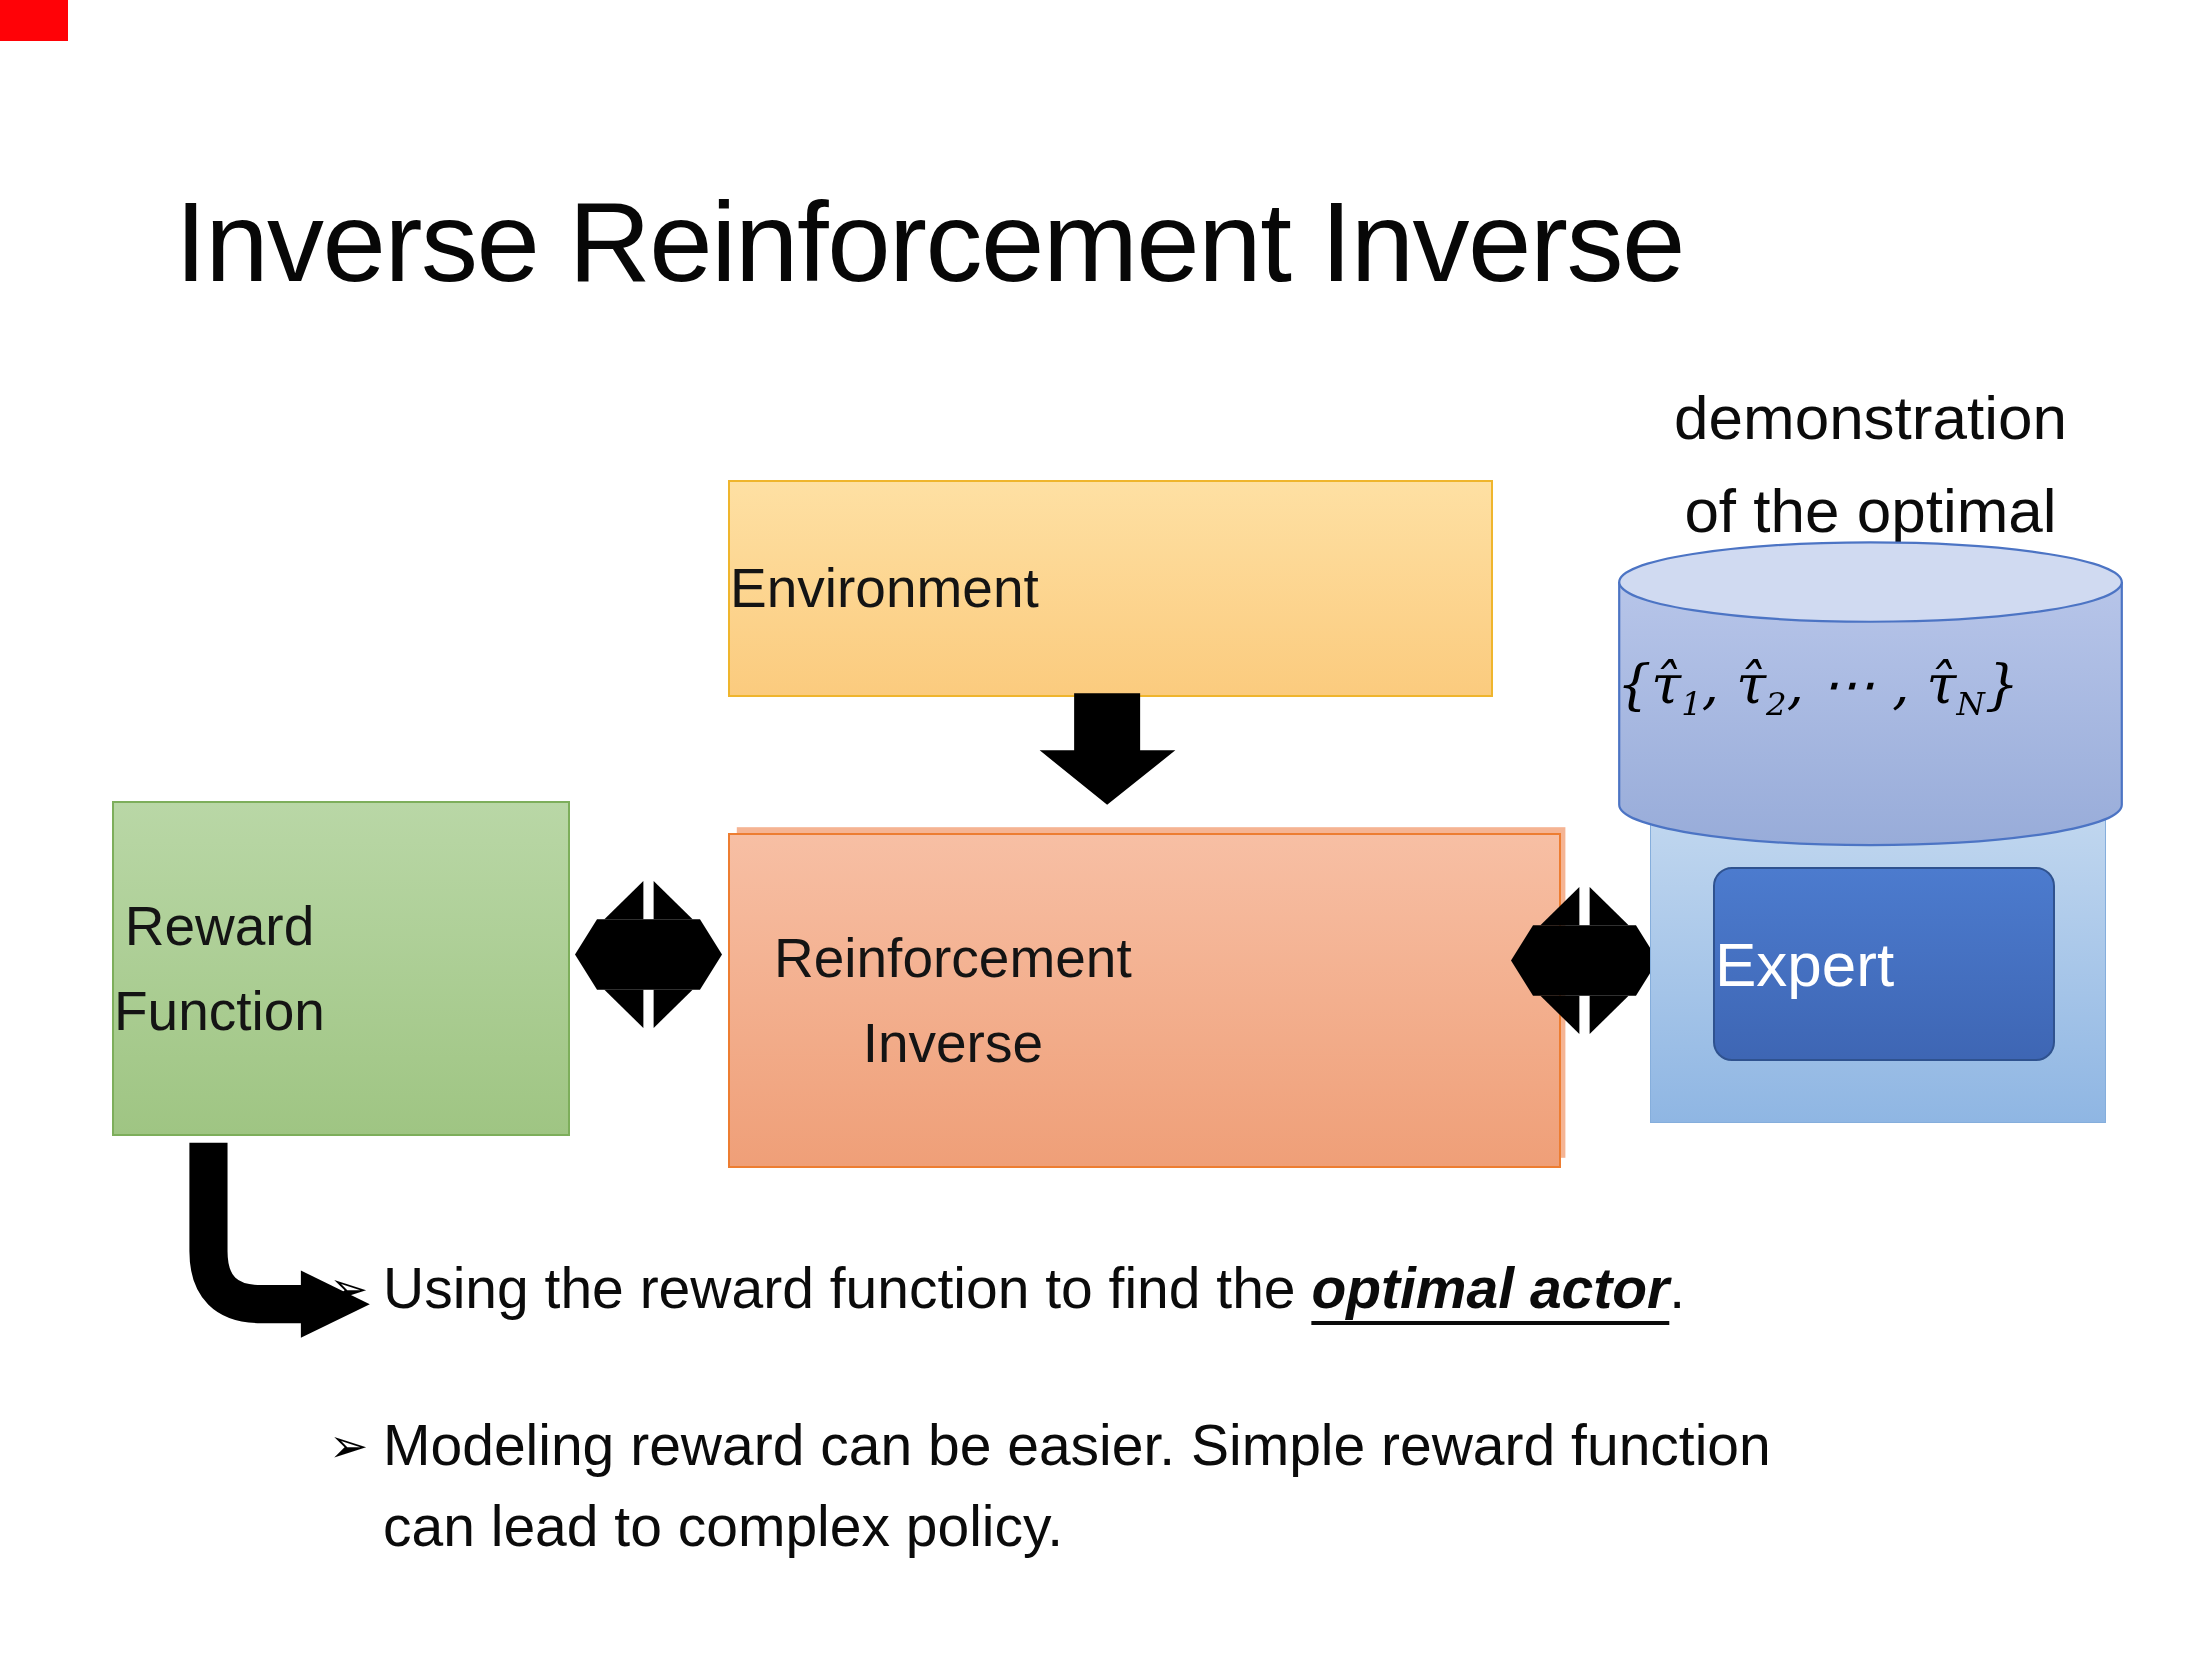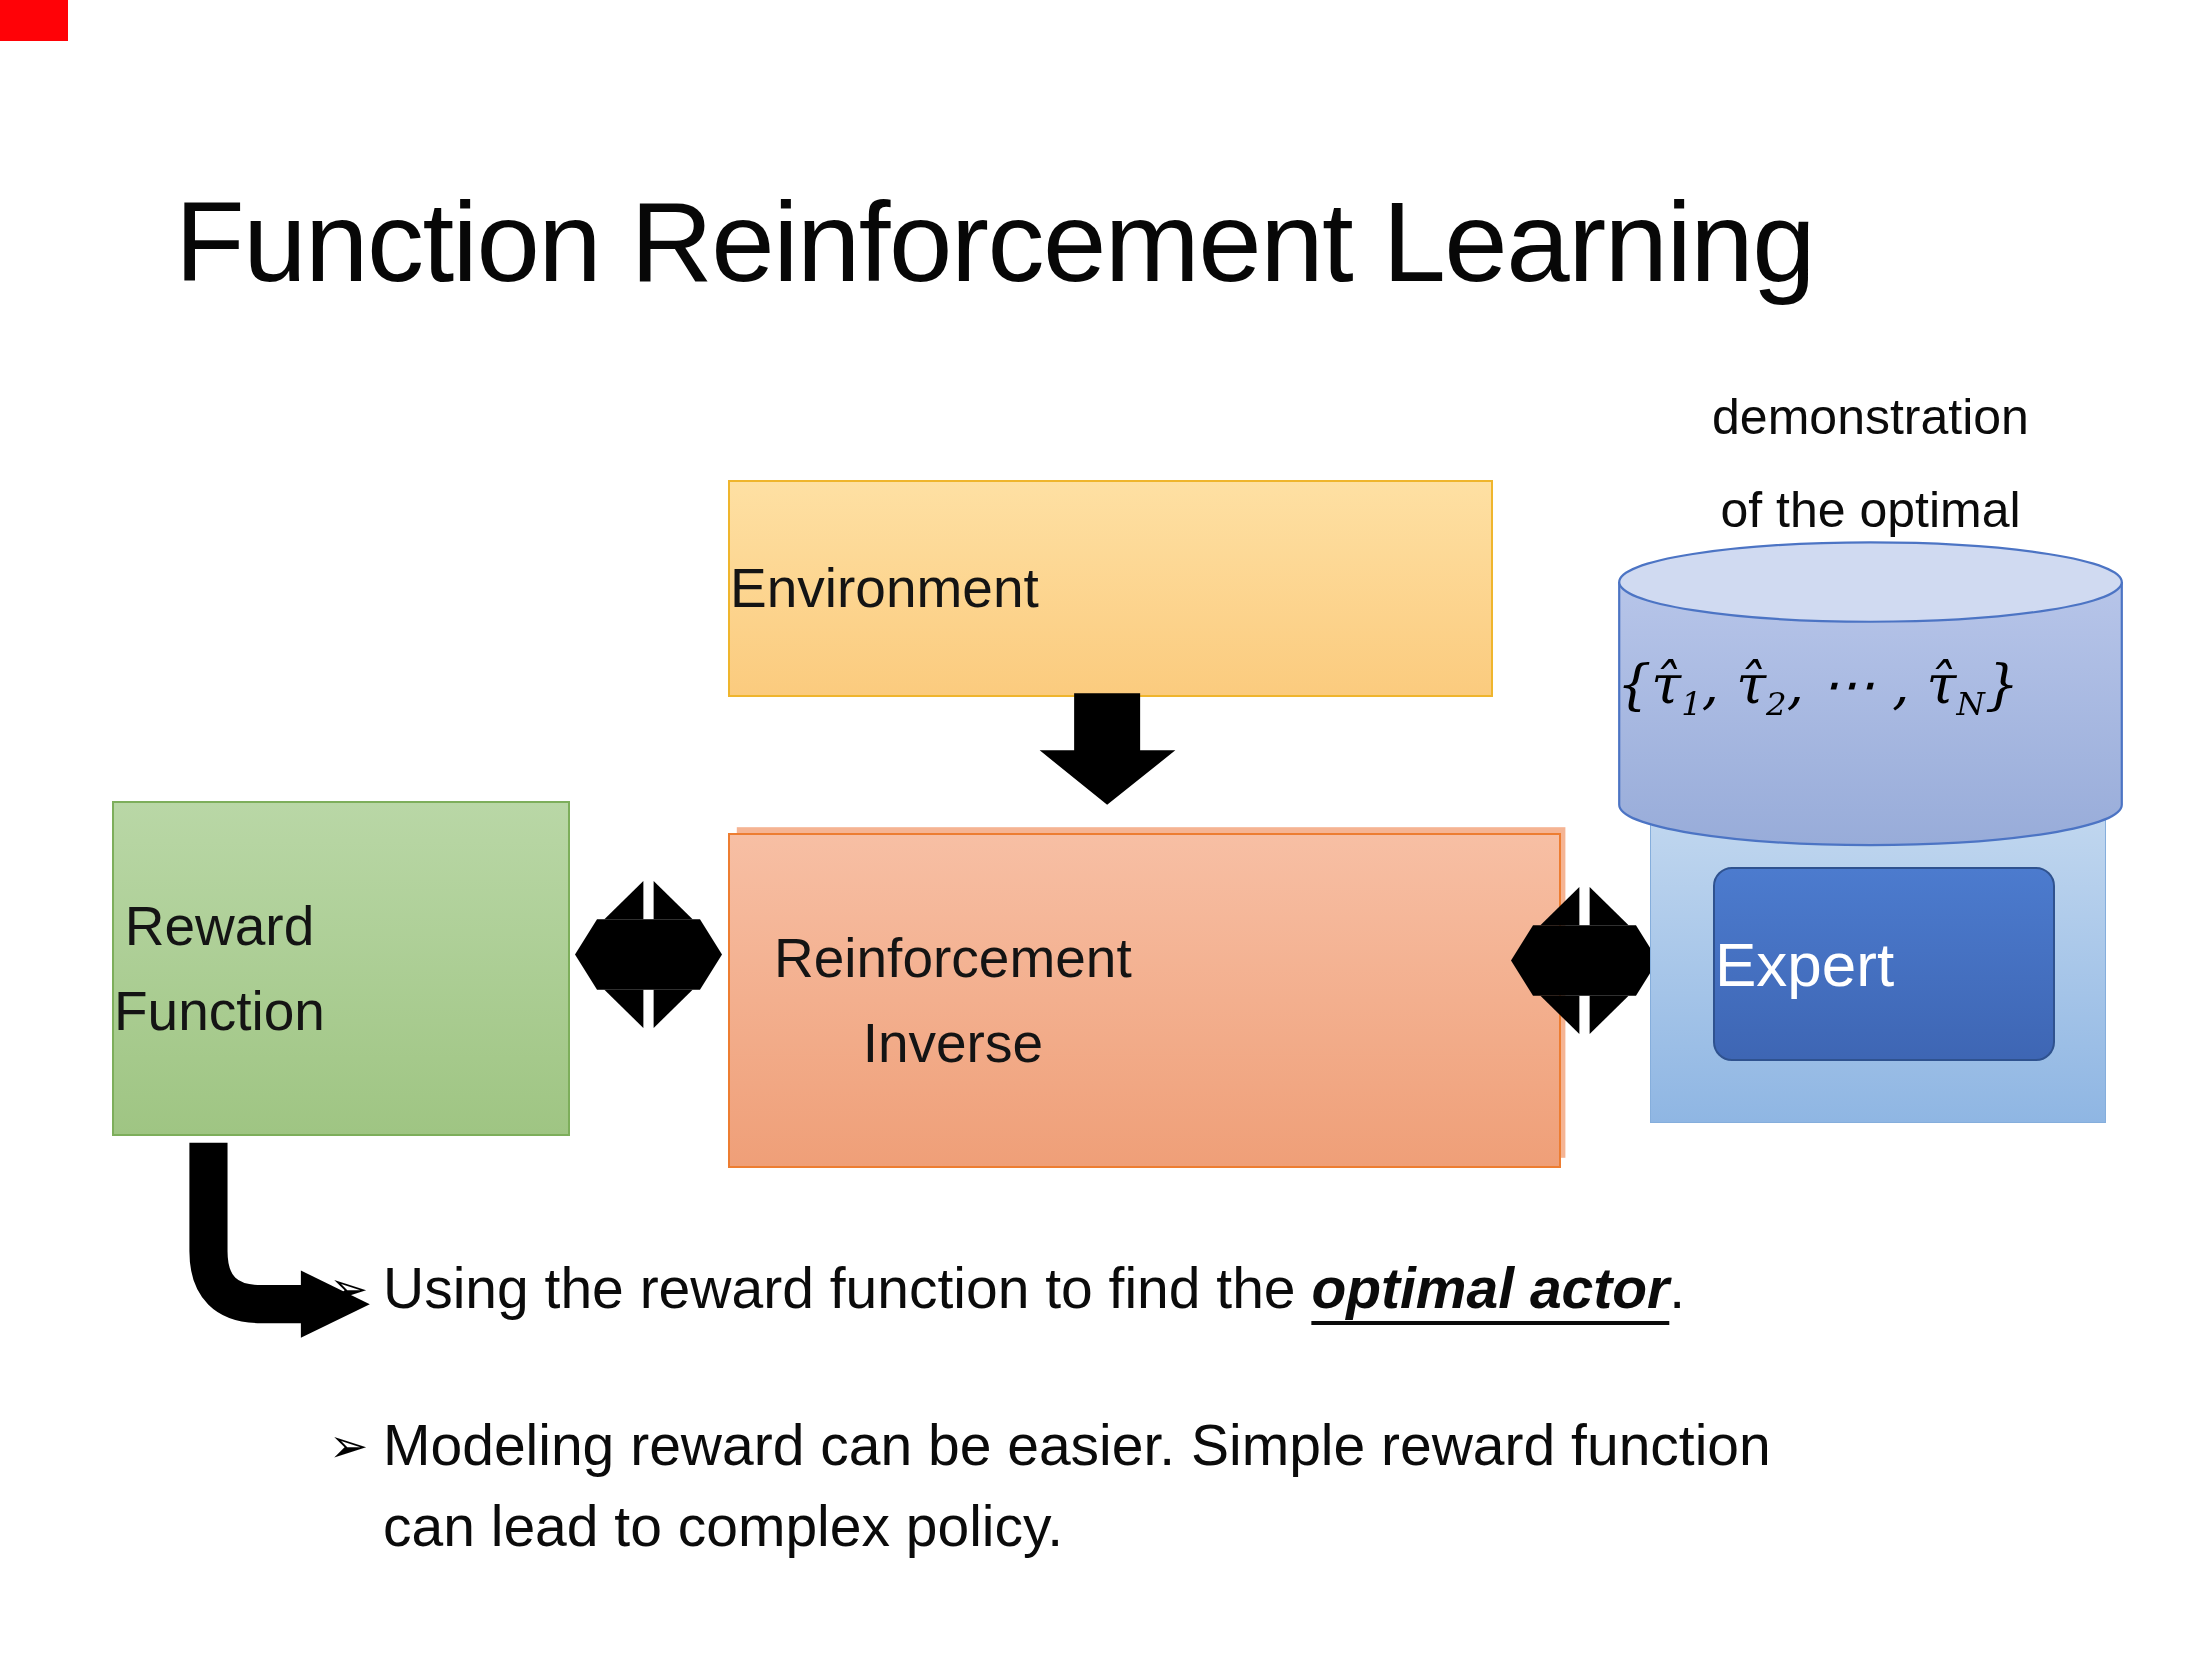--- a/index.html
+++ b/index.html
@@ -5,21 +5,21 @@
   html,body{margin:0;padding:0;background:#fff;}
   .slide{position:relative;width:2205px;height:1654px;background:#ffffff;overflow:hidden;
          font-family:"Liberation Sans",sans-serif;color:#0b0b0b;}
   .abs{position:absolute;}
 
   .corner-marker{left:0;top:0;width:68px;height:41px;background:#ff0207;}
 
   .title{left:175px;top:176px;width:1838px;font-size:114px;font-weight:400;
          letter-spacing:-1.5px;color:#070707;white-space:nowrap;}
 
-  .demo-label{left:1602px;top:371px;width:537px;text-align:center;font-size:50px;
+  .demo-label{left:1602px;top:371px;width:537px;text-align:center;font-size:62px;
               line-height:93px;color:#0b0b0b;}
 
   .box{display:flex;align-items:center;justify-content:flex-start;text-align:center;
        font-size:55px;line-height:85px;color:#141414;}
   .env-box{left:728px;top:480px;width:761px;height:213px;
            background:linear-gradient(180deg,#FEE0A3 0%,#FBCB7E 100%);
            border:2.2px solid #EFB52D;}
   .reward-box{left:112px;top:801px;width:454px;height:331px;
            background:linear-gradient(180deg,#B9D7A6 0%,#9FC583 100%);
            border:2.2px solid #7DAE5B;}
@@ -48,21 +48,21 @@
   .emph{font-weight:bold;font-style:italic;text-decoration:underline;
         text-decoration-thickness:3.7px;text-underline-offset:13.2px;}
 </style>
 </head>
 <body>
 
 <div class="slide">
 
   <div class="abs corner-marker"></div>
 
-  <div class="abs title">Function Reinforcement Learning</div>
+  <div class="abs title">Inverse Reinforcement Inverse</div>
 
   <div class="abs demo-label">
     <div>demonstration</div>
     <div>of the optimal</div>
   </div>
 
   <div class="abs box env-box">
     <span>Environment</span>
   </div>
 

